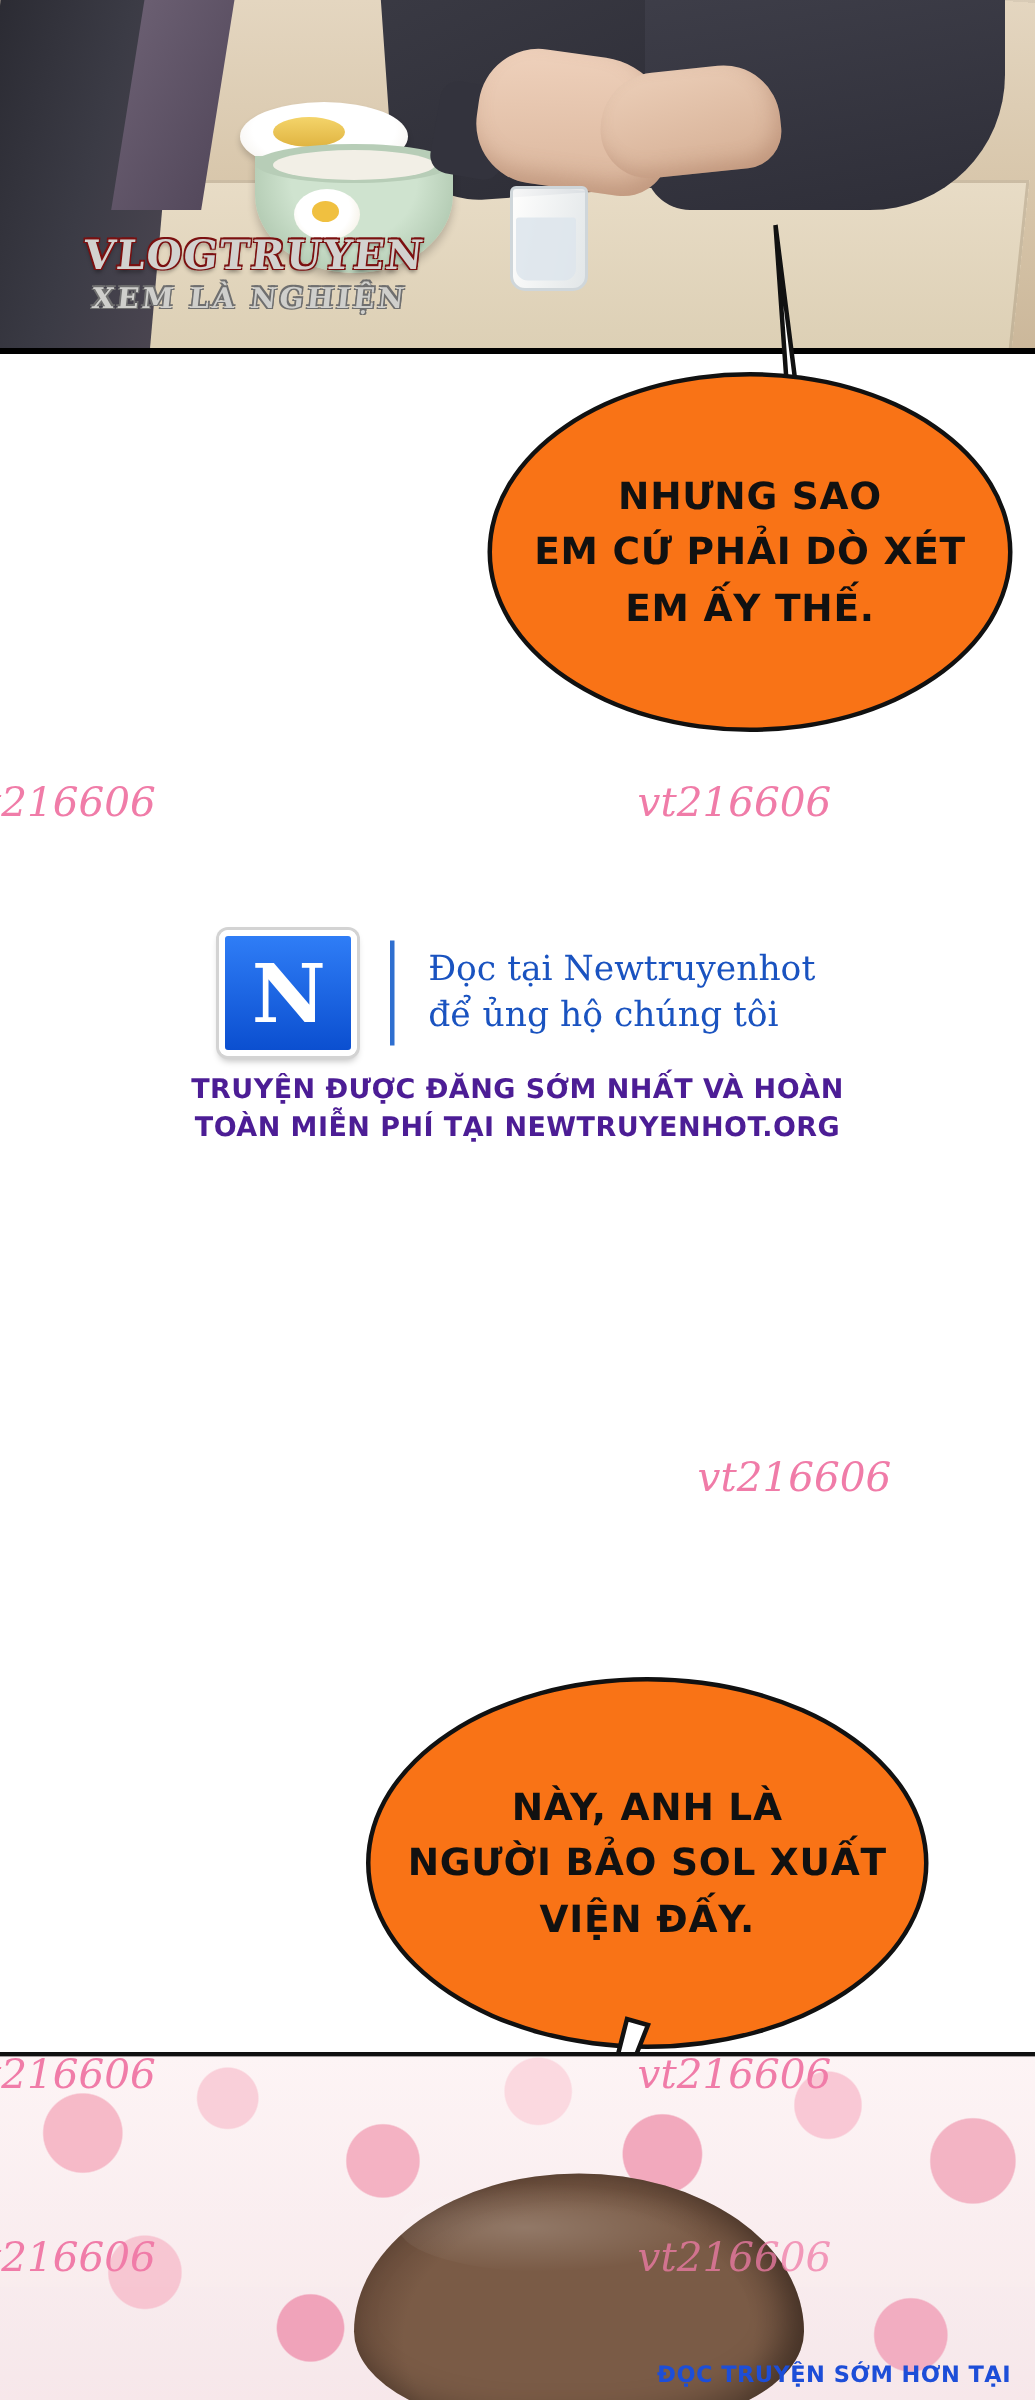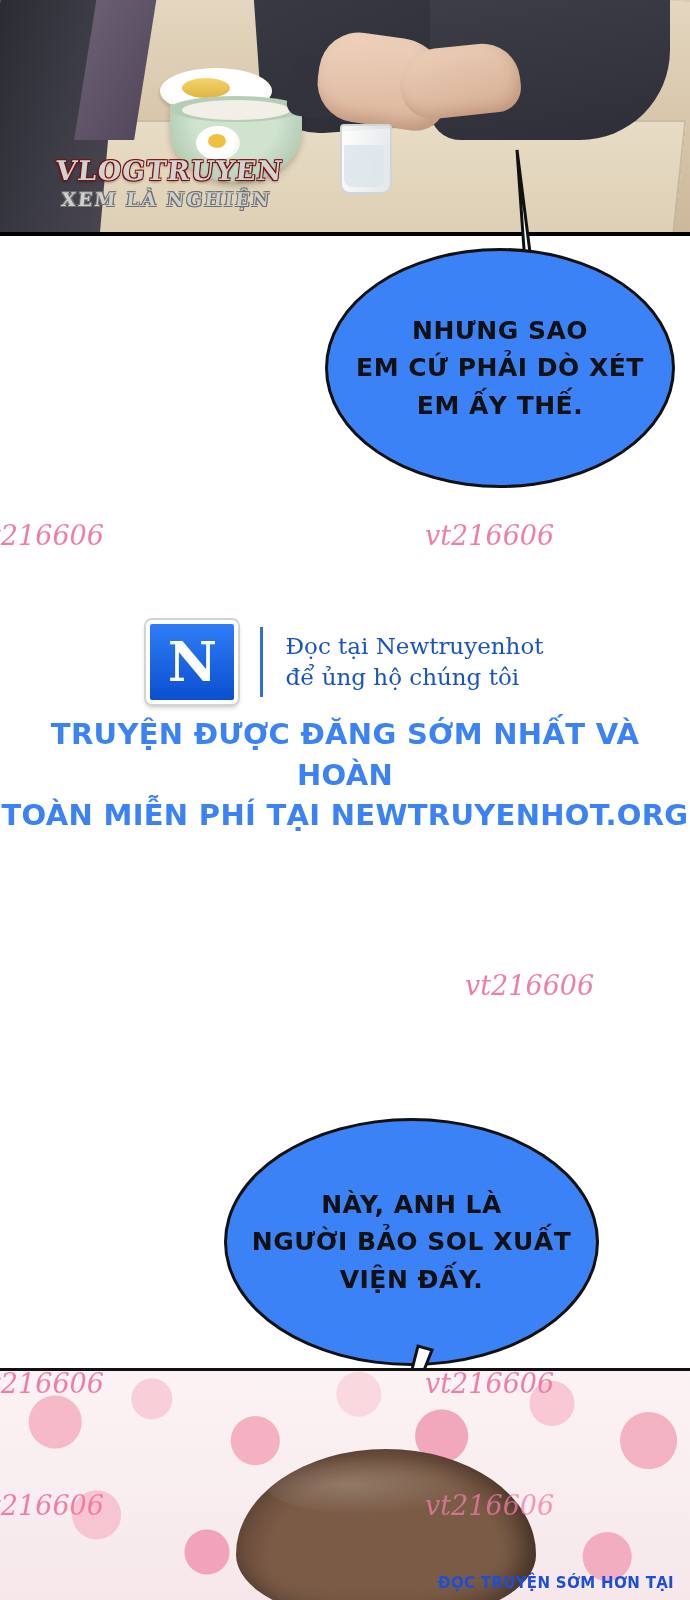--- a/index.html
+++ b/index.html
@@ -182,21 +182,21 @@
   }
   .panel-border-bottom {
     position: absolute;
     left: 0; top: 232px; width: 690px; height: 4px;
     background: #000;
   }
 
   
   .bubble {
     position: absolute;
-    background: #3b82f6;
+    background: #f97316;
     border: 3px solid #111111;
     border-radius: 50% / 50%;
     display: flex;
     align-items: center;
     justify-content: center;
     text-align: center;
     box-sizing: border-box;
   }
   .bubble .txt {
     font-family: "DejaVu Sans", sans-serif;
@@ -204,21 +204,21 @@
     font-size: 25px;
     line-height: 1.5;
     color: #111;
     letter-spacing: .5px;
     white-space: pre-line;
   }
   #bubble1 {
     left: 325px; top: 248px; width: 350px; height: 240px;
   }
   #bubble2 {
-    left: 224px; top: 1118px; width: 375px; height: 248px;
+    left: 244px; top: 1118px; width: 375px; height: 248px;
   }
   .tail {
     position: absolute;
   }
 
   
   .vt {
     position: absolute;
     font-family: "DejaVu Serif", serif;
     font-style: italic;
@@ -264,23 +264,23 @@
     font-size: 23px;
     line-height: 1.35;
     color: #1a53c0;
     white-space: pre-line;
     text-align: left;
   }
   .promo-banner {
     margin-top: 10px;
     font-family: "DejaVu Sans", sans-serif;
     font-weight: bold;
-    font-size: 29px;
+    font-size: 18px;
     line-height: 1.4;
-    color: #3b82f6;
+    color: #4c1d95;
     letter-spacing: .3px;
     white-space: pre-line;
   }
 
   
   .panel-bottom {
     position: absolute;
     left: 0; top: 1368px;
     width: 690px; height: 232px;
     overflow: hidden;

